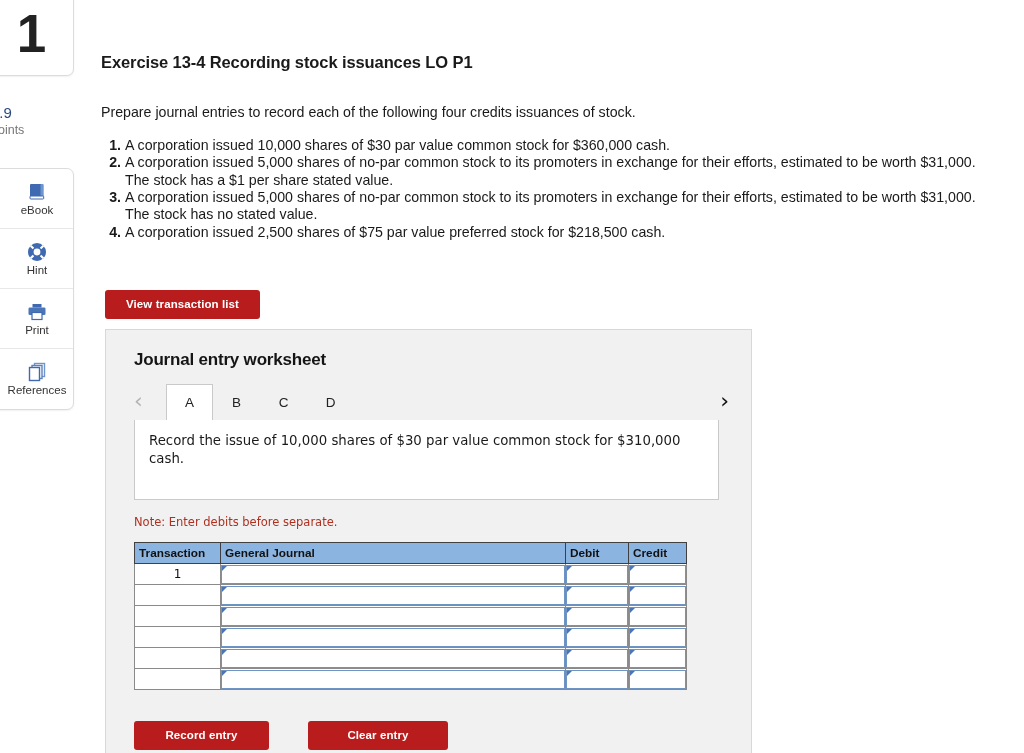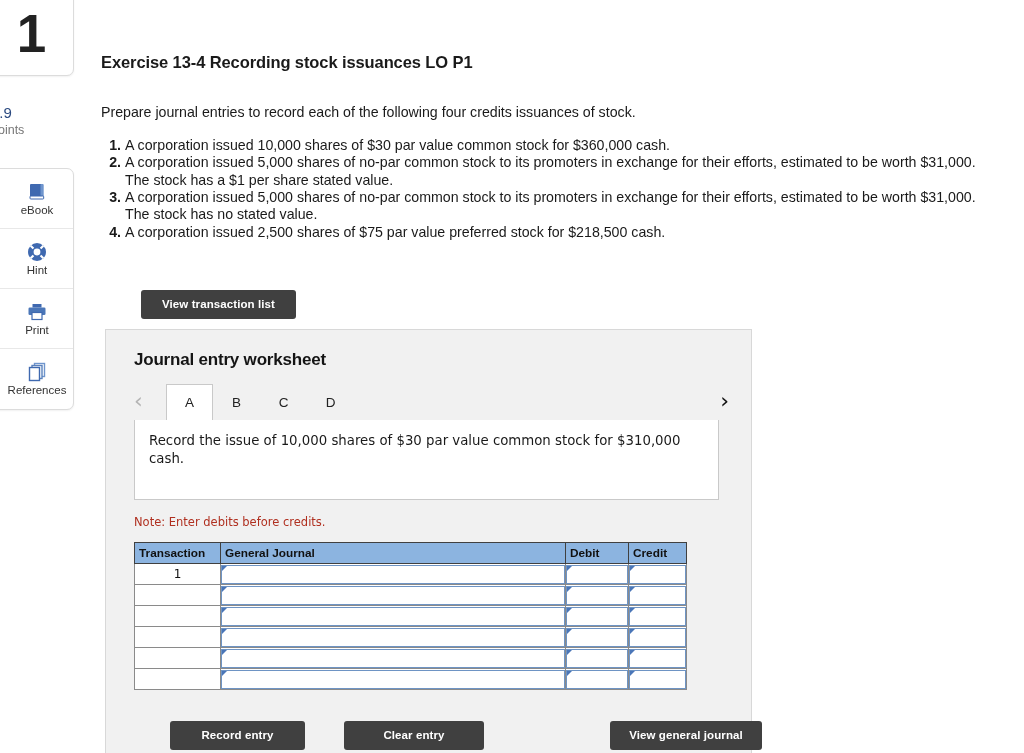--- a/index.html
+++ b/index.html
@@ -55,25 +55,25 @@
   }
   .olist {
     position:absolute; left:1px; top:137px; width:890px;
     margin:0; padding:0 0 0 24px;
     font-size:14.2px; color:#1a1a1a; line-height:1.22;
   }
   .olist li { margin:0; padding:0; }
   .olist li::marker { font-weight:700; }
 
   .btn {
-    background:#404040; color:#fff; border:none; border-radius:3px;
+    background:#b91c1c; color:#fff; border:none; border-radius:3px;
     font-family:"Liberation Sans", sans-serif;
     font-size:11.5px; font-weight:700; letter-spacing:.1px;
     cursor:pointer; padding:0 14px; height:29px; line-height:29px;
-    display:inline-block; text-align:center; white-space:nowrap;margin-left:36px;
+    display:inline-block; text-align:center; white-space:nowrap;
   }
   .btn-view-tx { position:absolute; left:5px; top:290px; width:155px; }
 
   
   .panel {
     position:absolute; left:5px; top:329px; width:647px; height:424px;
     background:#f1f1f1; border:1px solid #d8d8d8; border-bottom:none;
   }
   .panel-title {
     position:absolute; left:28px; top:20px;
@@ -242,21 +242,21 @@
           <div class="tab">C</div>
           <div class="tab">D</div>
         </div>
         <span class="chev chev-r">›</span>
       </div>
 
       <div class="descbox">
         <div class="desctext">Record the issue of 10,000 shares of $30 par value common stock for $310,000 cash.</div>
       </div>
 
-      <div class="note">Note: Enter debits before credits.</div>
+      <div class="note">Note: Enter debits before separate.</div>
 
       <table class="jtable">
         <thead>
           <tr>
             <th class="c-tx">Transaction</th>
             <th class="c-gj">General Journal</th>
             <th class="c-deb">Debit</th>
             <th class="c-cre">Credit</th>
           </tr>
         </thead>
@@ -351,18 +351,17 @@
               <div class="cellinput"></div>
             </td>
           </tr>
 
         </tbody>
       </table>
 
       <div class="btnrow">
         <button class="btn btn-record">Record entry</button>
         <button class="btn btn-clear">Clear entry</button>
-        <button class="btn btn-viewgj">View general journal</button>
       </div>
 
     </div>
   </div>
 </div>
 
 </body></html>

